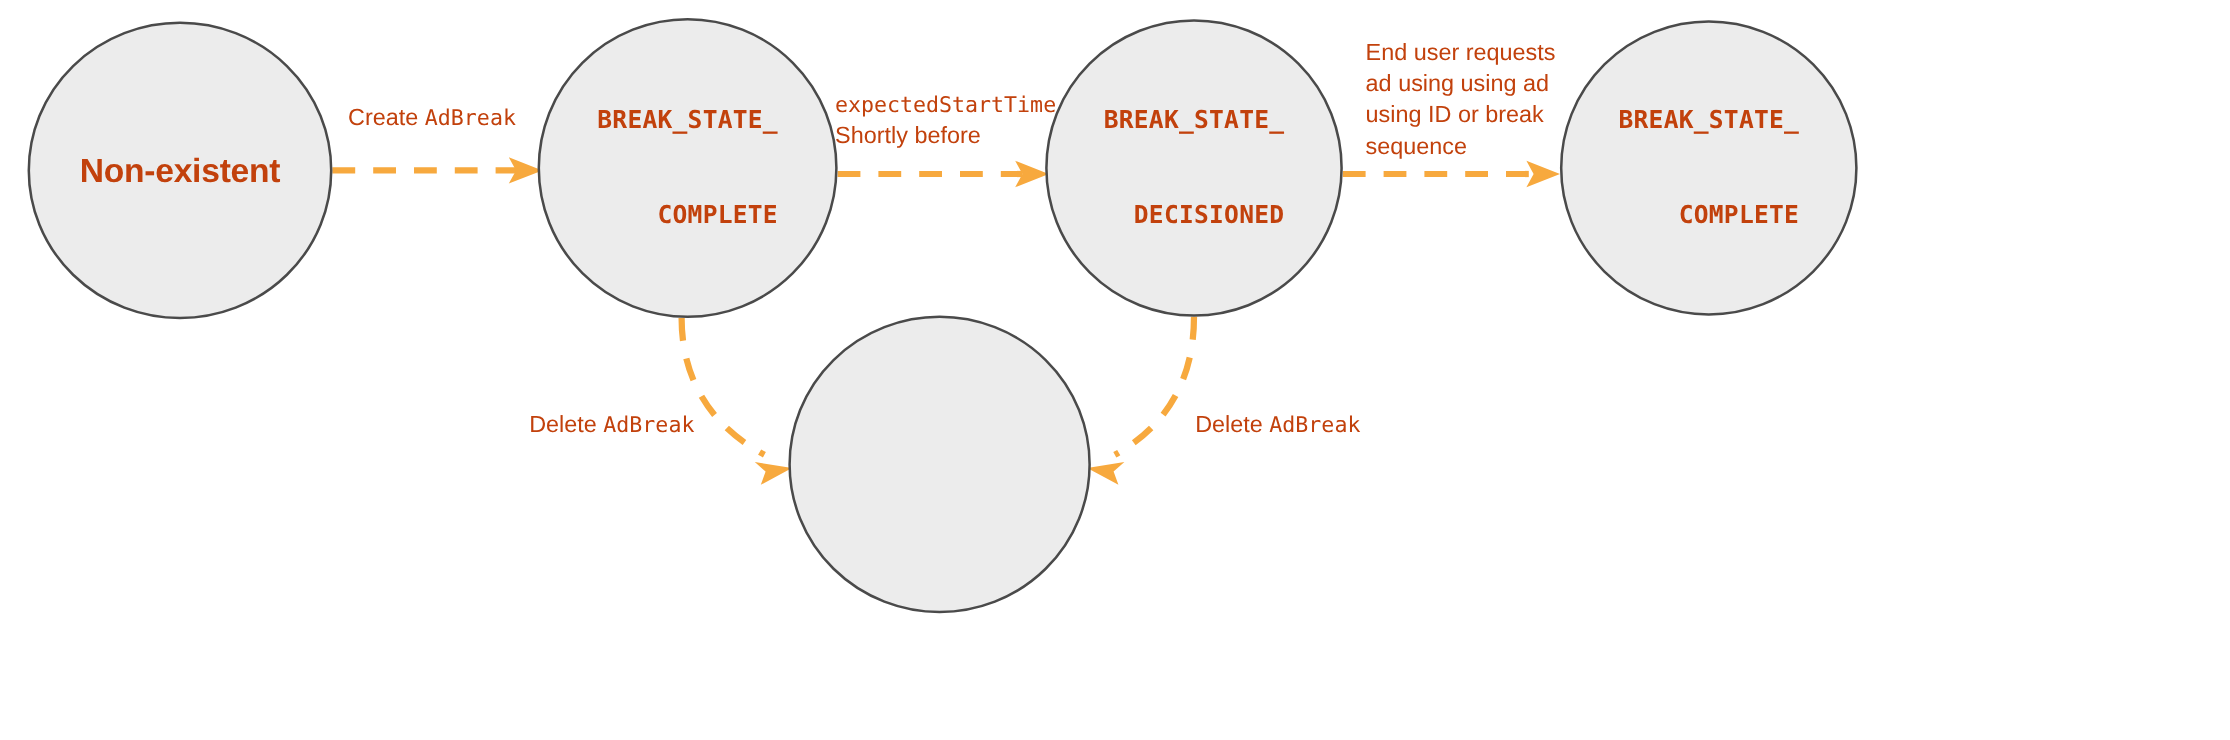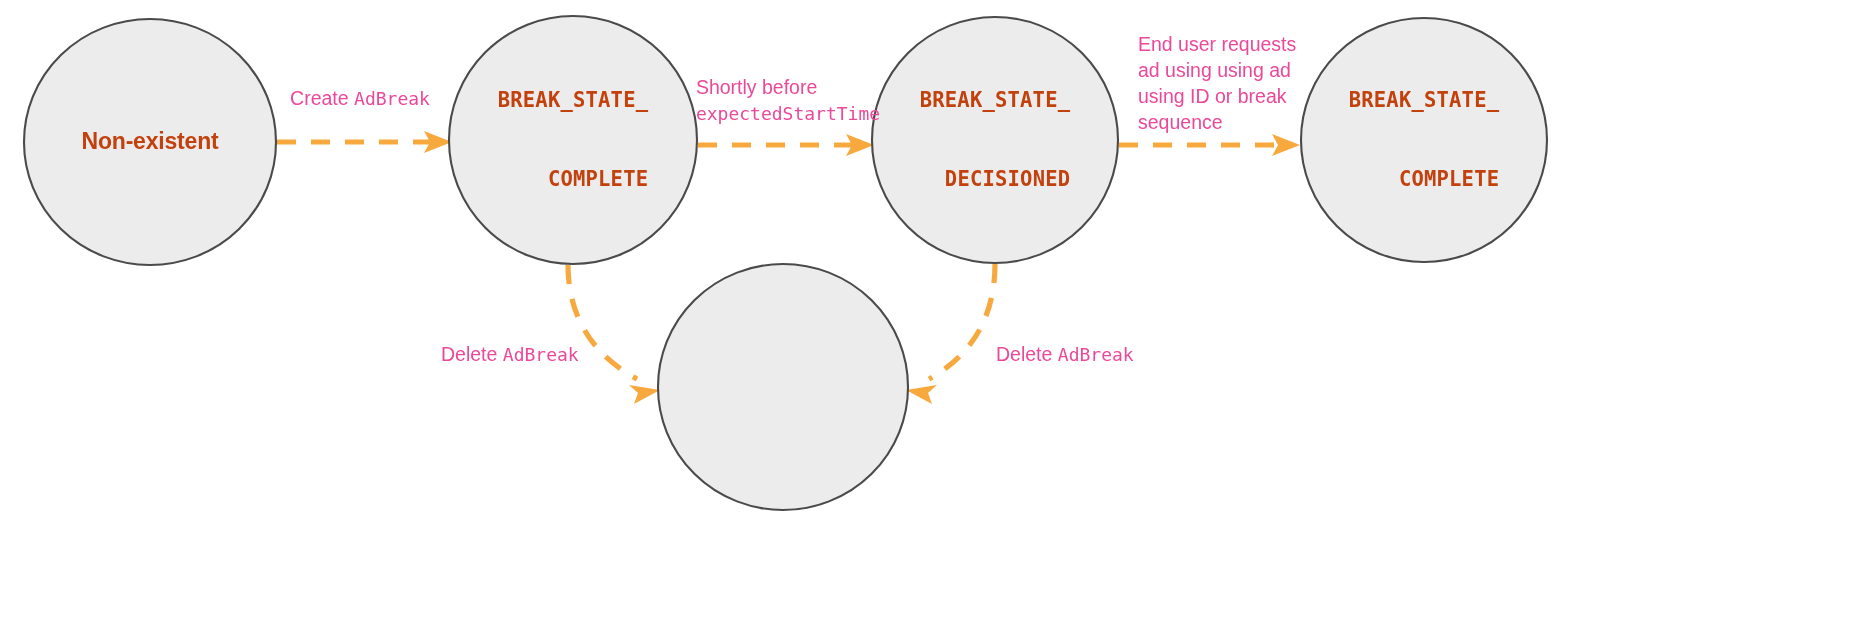--- a/index.html
+++ b/index.html
@@ -46,31 +46,31 @@
     text-align: right;
     color: #c2410c;
     font-weight: bold;
     line-height: 1.28;
     transform: translate(-50%, -50%);
     white-space: pre;
     pointer-events: none;
   }
   .node-label.sans {
     font-family: "Liberation Sans", sans-serif;
-    font-size: 23px;
+    font-size: 28px;
     letter-spacing: -0.2px;
   }
   .node-label.mono {
     font-family: "DejaVu Sans Mono", monospace;
     font-size: 20.5px;
     letter-spacing: 0.2px;
   }
   .edge-label {
     position: absolute;
-    color: #ec4899;
+    color: #c2410c;
     font-family: "Liberation Sans", sans-serif;
     font-size: 19.5px;
     line-height: 1.33;
     white-space: nowrap;
     pointer-events: none;
   }
   .edge-label .mono-seg {
     font-family: "DejaVu Sans Mono", monospace;
     font-size: 18px;
   }
@@ -138,22 +138,22 @@
     <div>BREAK_STATE_</div>
     <div>COMPLETE</div>
   </div>
 
 
   <div class="edge-label centered" style="left:360px; top:86px;">
       <div><span>Create </span><span class="mono-seg">AdBreak</span></div>
     </div>
 
   <div class="edge-label centered" style="left:788px; top:75px;">
+      <div><span class="mono-seg">expectedStartTime</span></div>
       <div><span>Shortly before</span></div>
-      <div><span class="mono-seg">expectedStartTime</span></div>
     </div>
 
   <div class="edge-label left-al" style="left:1138px; top:32px;">
       <div><span>End user requests</span></div>
       <div><span>ad using using ad</span></div>
       <div><span>using ID or break</span></div>
       <div><span>sequence</span></div>
     </div>
 
   <div class="edge-label left-al" style="left:441px; top:342px;">

